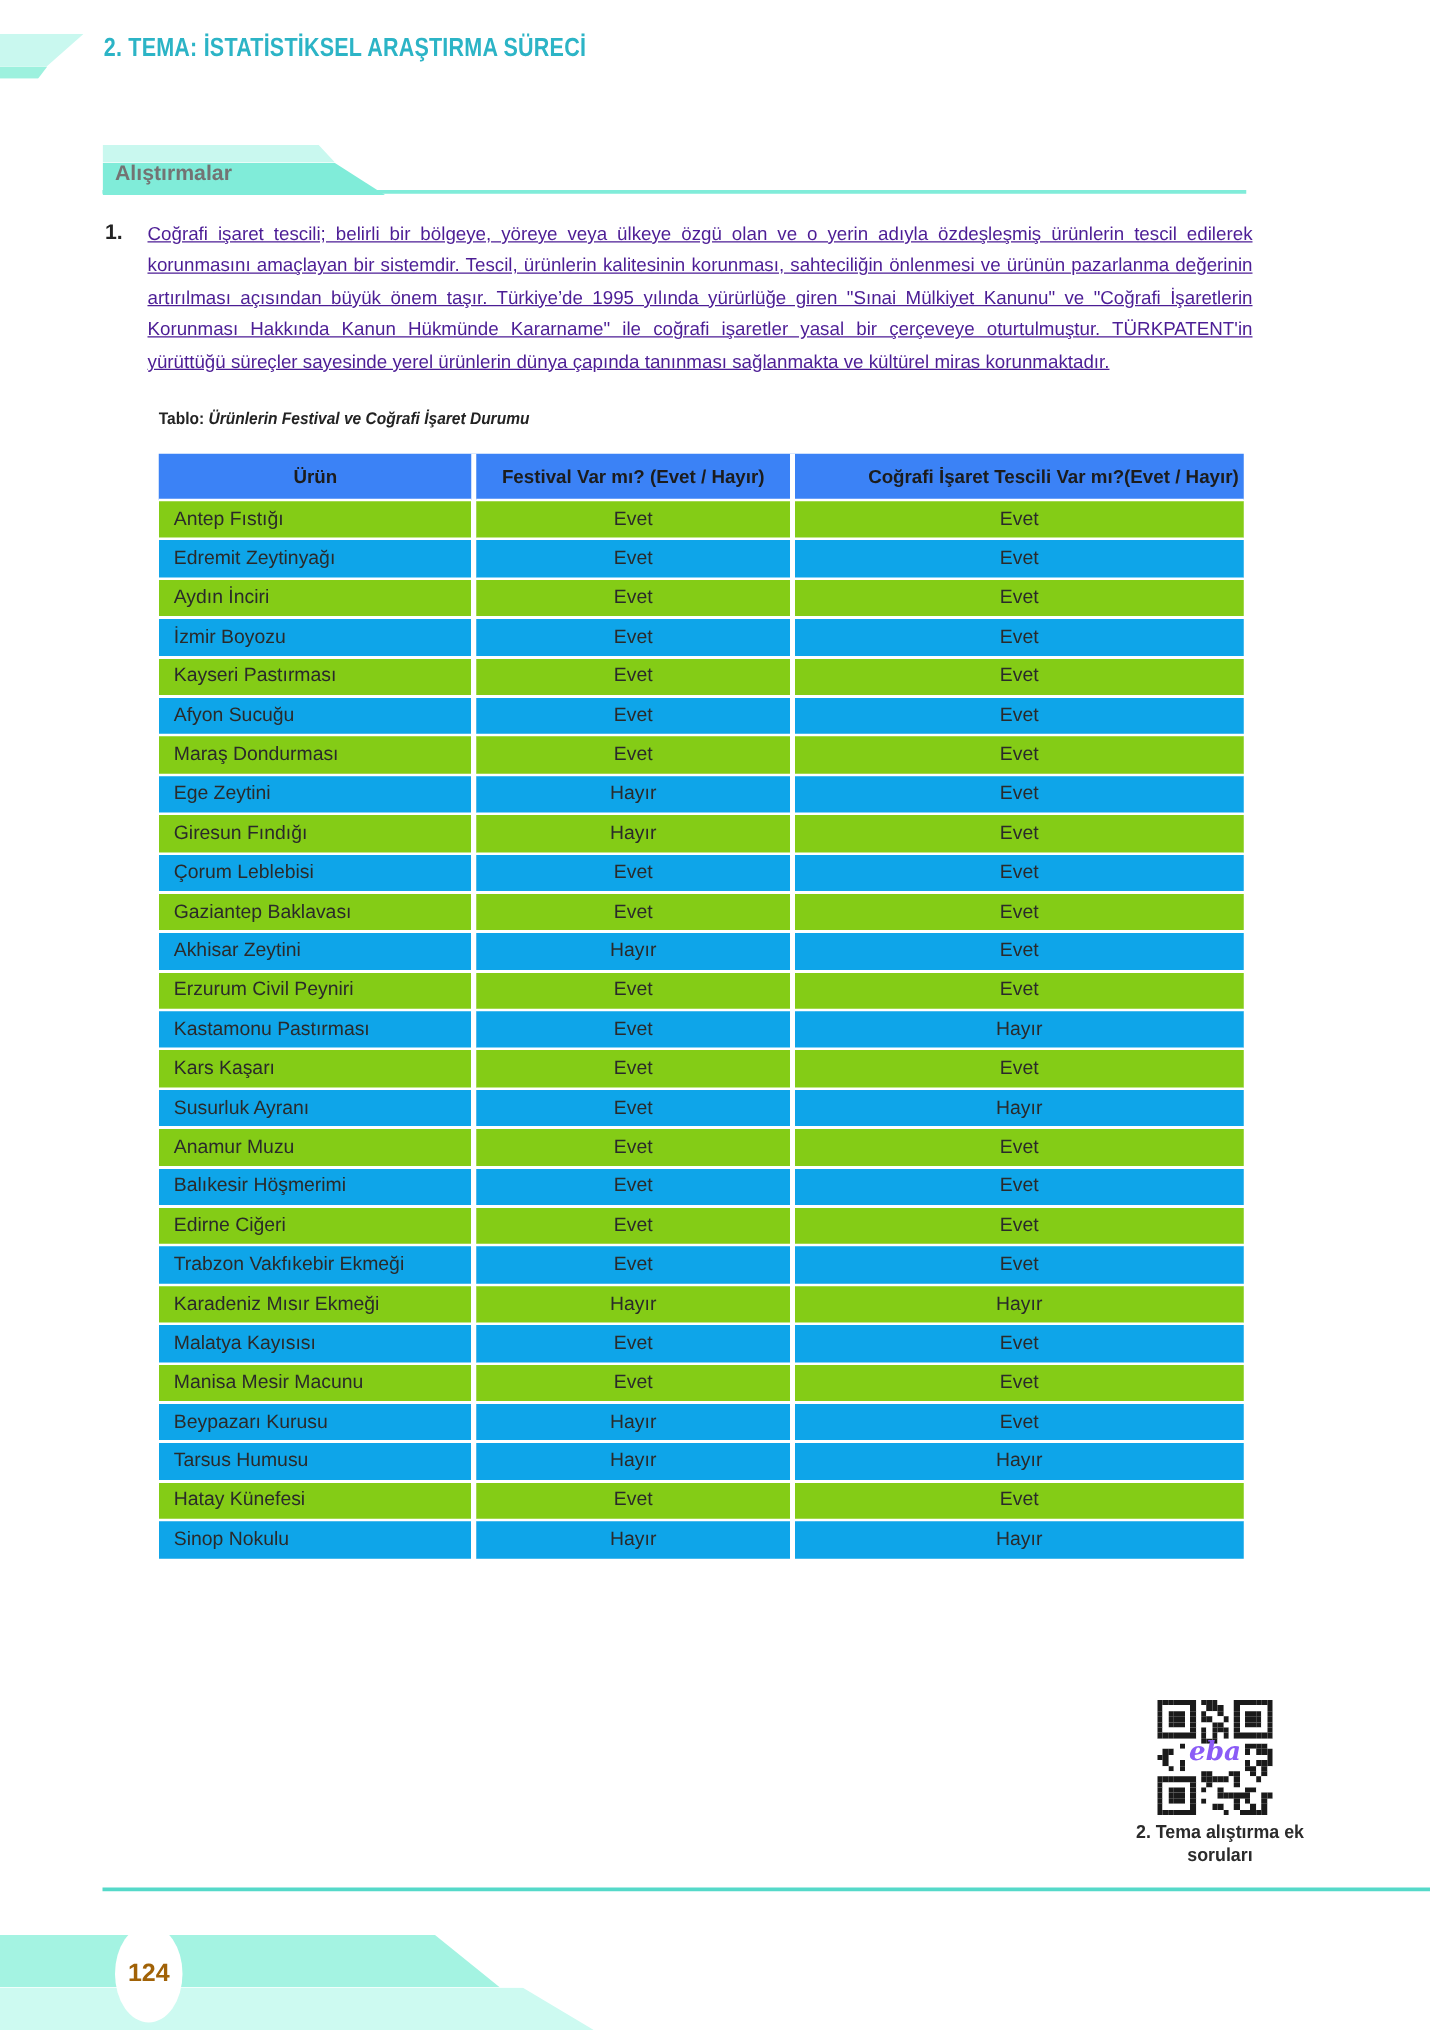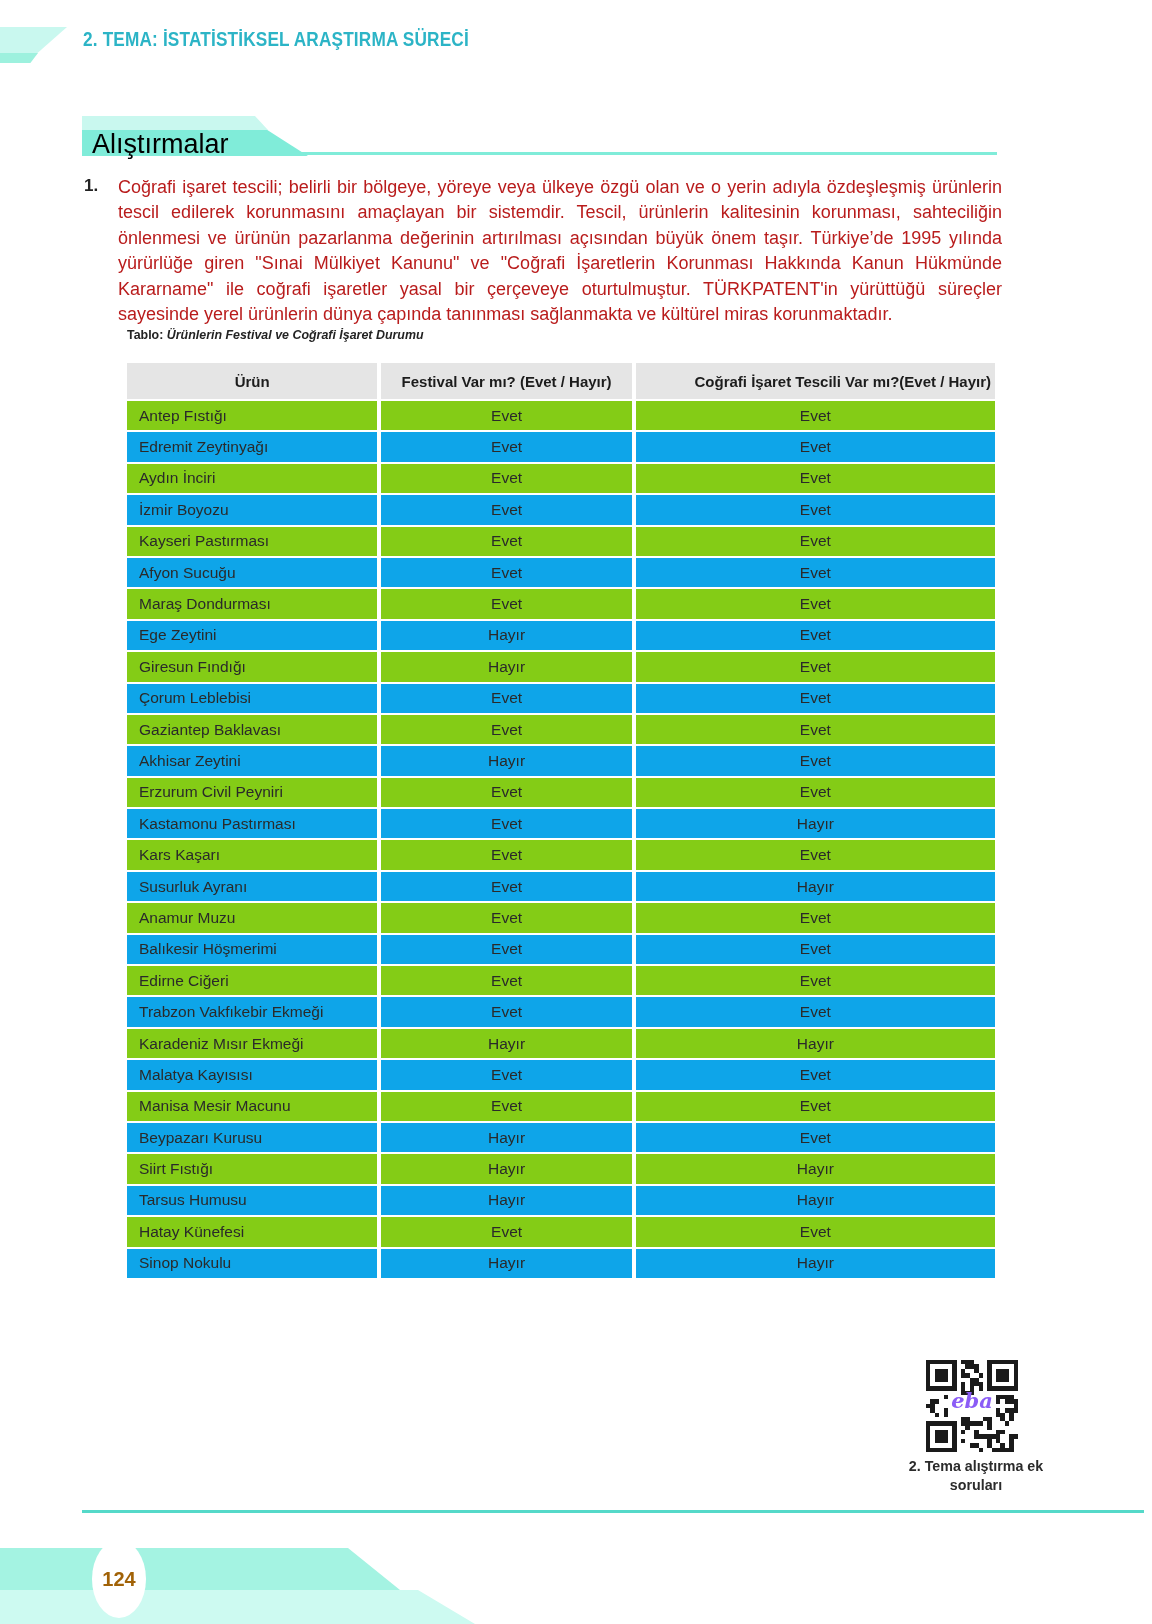--- a/index.html
+++ b/index.html
@@ -15,34 +15,34 @@
   
   .tema-title{position:absolute;left:83px;top:27px;font-size:21px;font-weight:bold;
     color:#2cb4c6;white-space:nowrap;transform:scaleX(.82);transform-origin:left top;
     letter-spacing:.2px;}
   
   .banner-underline{position:absolute;left:82px;top:152px;width:915px;height:3px;background:#80ecd9;}
   .banner-light{position:absolute;left:82px;top:116px;width:186px;height:14px;background:#c9f8ef;
     clip-path:polygon(0 0,93% 0,100% 100%,0 100%);}
   .banner-main{position:absolute;left:82px;top:130px;width:226px;height:26px;background:#80ecd9;
     clip-path:polygon(0 0,82% 0,100% 100%,0 100%);}
-  .banner-label{position:absolute;left:92px;top:129px;font-size:27px;font-weight:normal;color:#000000;}
+  .banner-label{position:absolute;left:92px;top:129px;font-size:17px;font-weight:bold;color:#737373;}
   
   .ex-number{position:absolute;left:84px;top:176px;font-size:17px;font-weight:bold;}
-  .ex-body{position:absolute;left:118px;top:175px;width:884px;font-size:18px;
-    line-height:25.4px;text-align:justify;color:#b91c1c;}
+  .ex-body{position:absolute;left:118px;top:175px;width:884px;font-size:15px;
+    line-height:25.4px;text-align:justify;color:#4c1d95;text-decoration:underline;}
   
   .tbl-caption{position:absolute;left:127px;top:327px;font-size:13.5px;font-weight:bold;
     transform:scaleX(.92);transform-origin:left top;white-space:nowrap;}
   .tbl-caption .t-italic{font-style:italic;}
   
   table.products{position:absolute;left:127px;top:363px;width:868px;border-collapse:collapse;
     table-layout:fixed;}
   table.products th{
-    background:#e5e5e5;font-size:15px;font-weight:bold;color:#1c1c1c;
+    background:#3b82f6;font-size:15px;font-weight:bold;color:#1c1c1c;
     height:36px;text-align:center;padding:0 4px;border-bottom:2px solid #fff;}
   table.products th:nth-child(1){width:29%;}
   table.products th:nth-child(2){width:29%;}
   table.products th:nth-child(3){width:42%;text-align:right;}
   table.products th:nth-child(1),table.products th:nth-child(2),
   table.products td:nth-child(1),table.products td:nth-child(2){border-right:4px solid #fff;}
   table.products td{
     font-size:15.5px;color:#2a2a2a;height:29.4px;padding:0 4px;text-align:center;
     border-top:2px solid #fff;white-space:nowrap;overflow:hidden;}
   table.products td:first-child{text-align:left;padding-left:12px;}
@@ -213,25 +213,20 @@
         <tr class="light">
           <td>Manisa Mesir Macunu</td>
           <td>Evet</td>
           <td>Evet</td>
         </tr>
         <tr class="dark">
           <td>Beypazarı Kurusu</td>
           <td>Hayır</td>
           <td>Evet</td>
         </tr>
-        <tr class="light">
-          <td>Siirt Fıstığı</td>
-          <td>Hayır</td>
-          <td>Hayır</td>
-        </tr>
         <tr class="dark">
           <td>Tarsus Humusu</td>
           <td>Hayır</td>
           <td>Hayır</td>
         </tr>
         <tr class="light">
           <td>Hatay Künefesi</td>
           <td>Evet</td>
           <td>Evet</td>
         </tr>

